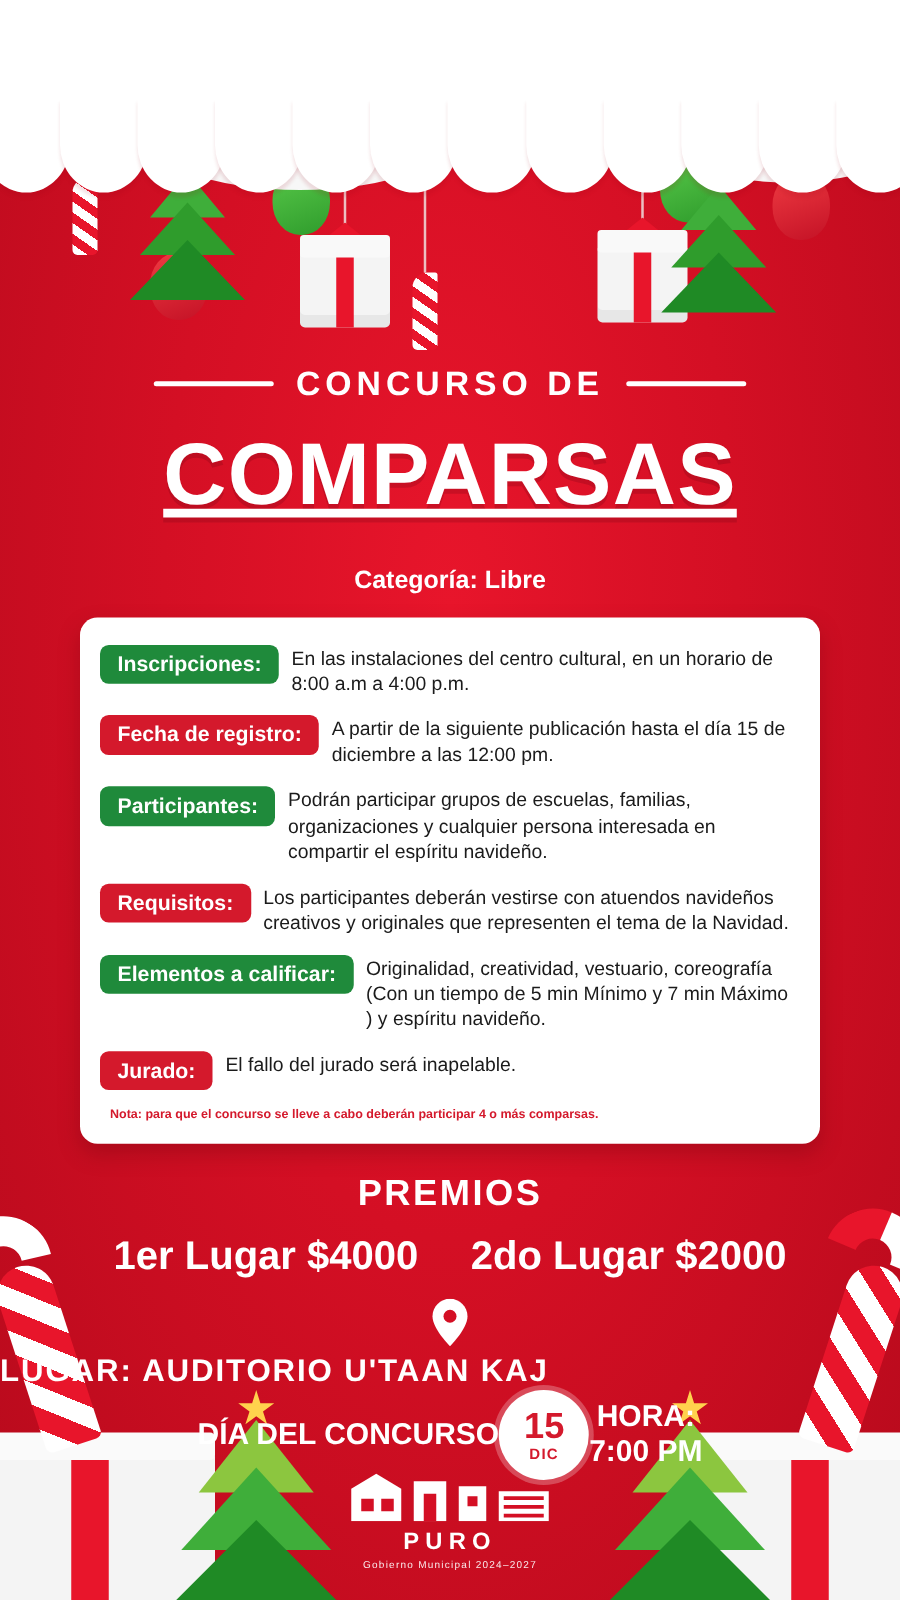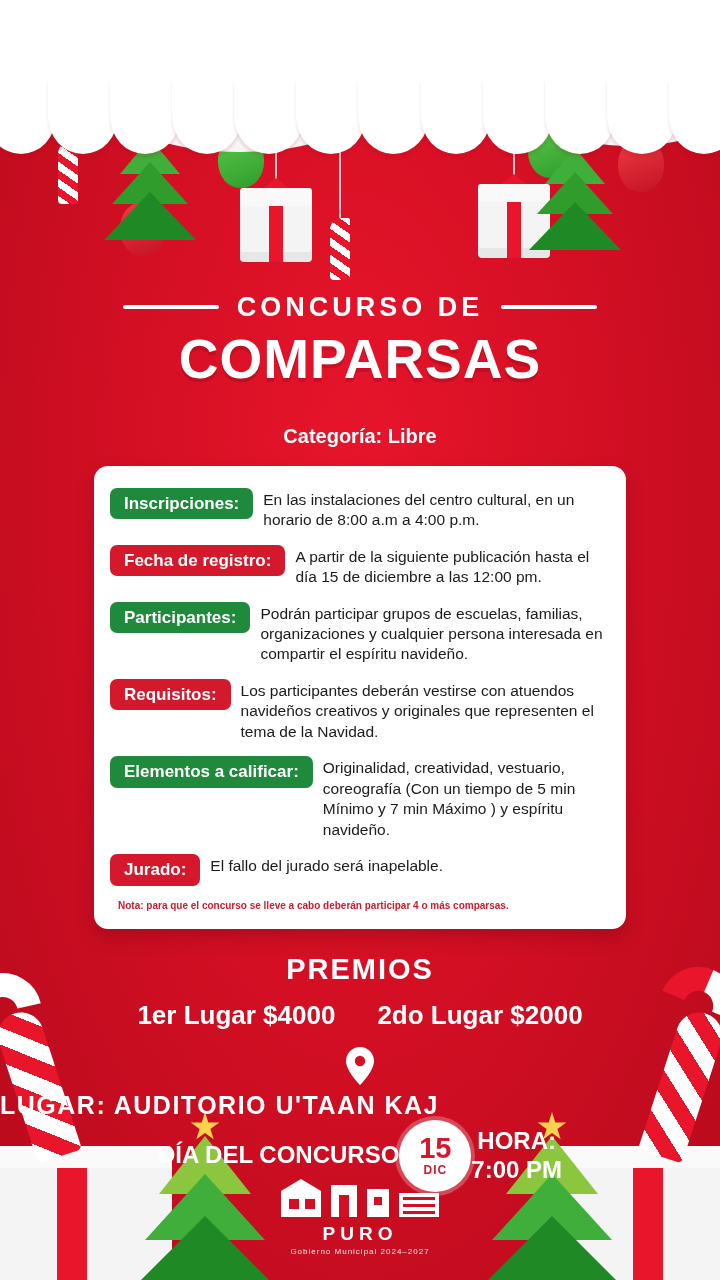--- a/index.html
+++ b/index.html
@@ -100,34 +100,35 @@
     color: #fff; font-weight: 800; letter-spacing: 4px;
     font-size: 27px;
   }
   .head-sub .ln {
     display: inline-block; width: 96px; height: 4px; background: #fff;
     vertical-align: 7px; margin: 0 18px; border-radius: 2px;
   }
   .head-main {
     position: relative; z-index: 5;
     text-align: center; color: #fff;
-    font-size: 55px; font-weight: 900; letter-spacing: 1px;
-    line-height: 1.05; margin-top: 8px;
+    font-size: 70px; font-weight: 900; letter-spacing: 1px;
+    line-height: 1.05; margin-top: 20px;
     text-shadow: 0 4px 0 rgba(120,5,18,0.25);
+    text-decoration: underline;
   }
   .categoria {
     position: relative; z-index: 5;
     text-align: center; color: #fff;
     font-size: 20px; font-weight: 800; margin-top: 36px;
   }
 
   
   .card {
     position: relative; z-index: 5;
-    width: 532px; margin: 18px auto 0;
+    width: 592px; margin: 18px auto 0;
     background: #fff; border-radius: 14px;
     padding: 22px 22px 18px 16px;
     box-shadow: 0 8px 18px rgba(90,0,10,0.28);
   }
   .row { display: flex; align-items: flex-start; margin-bottom: 14px; }
   .tag {
     flex: 0 0 auto; color: #fff; font-weight: 800; font-size: 17px;
     padding: 6px 14px; border-radius: 7px; white-space: nowrap;
     line-height: 1.15;
   }
@@ -143,21 +144,21 @@
   }
 
   
   .premios {
     position: relative; z-index: 5; text-align: center; color: #fff;
     font-size: 29px; font-weight: 800; letter-spacing: 2px; margin-top: 24px;
   }
   .prizes {
     position: relative; z-index: 5; display: flex; justify-content: center;
     gap: 42px; margin-top: 14px; color: #fff;
-    font-size: 26px; font-weight: 800;
+    font-size: 32px; font-weight: 800;
   }
   .pin {
     position: relative; z-index: 5; text-align: center; margin-top: 16px;
   }
   .pin svg { display: block; margin: 0 auto; }
   .lugar {
     position: relative; z-index: 5; text-align: left; color: #fff;
     font-size: 25px; font-weight: 800; letter-spacing: 1.5px; margin-top: 6px;
   }
   .bottomrow {

